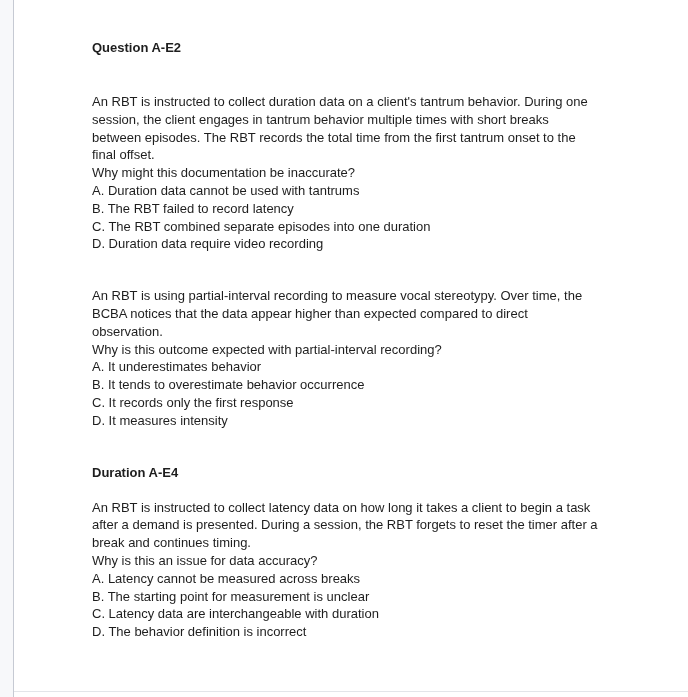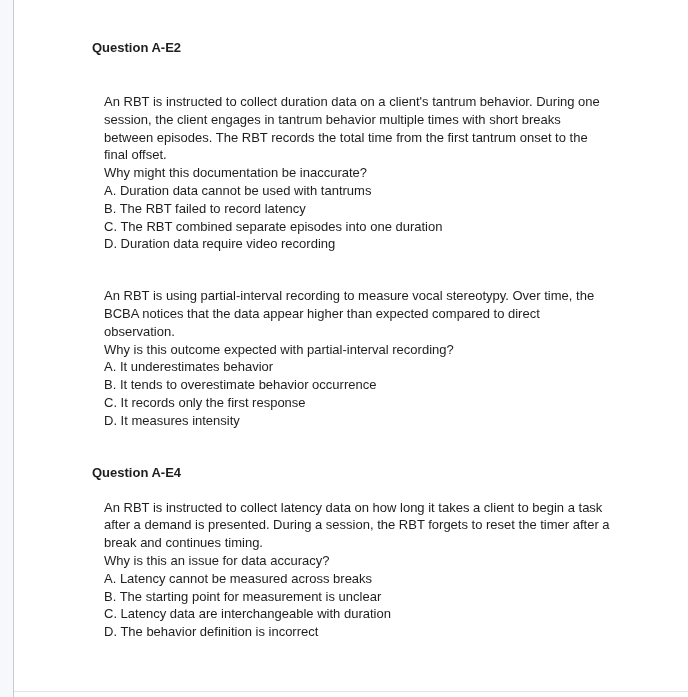--- a/index.html
+++ b/index.html
@@ -47,21 +47,21 @@
   }
   .question:first-child .question-title {
     margin-bottom: 36px;
   }
   .question + .question {
     margin-top: 34px;
   }
   .question-body {
     font-size: 13px;
     line-height: 17.8px;
-    margin: 12px;
+    margin: 0;
     max-width: 530px;
     white-space: pre-line;
   }
 </style>
 </head>
 <body>
 
 <div class="page">
   <div class="left-gutter"></div>
   <div class="content">
@@ -84,21 +84,21 @@
 BCBA notices that the data appear higher than expected compared to direct
 observation.
 Why is this outcome expected with partial-interval recording?
 A. It underestimates behavior
 B. It tends to overestimate behavior occurrence
 C. It records only the first response
 D. It measures intensity</p>
     </section>
 
     <section class="question">
-      <h3 class="question-title">Question A-E4</h3>
+      <h3 class="question-title">Duration A-E4</h3>
       <p class="question-body">An RBT is instructed to collect latency data on how long it takes a client to begin a task
 after a demand is presented. During a session, the RBT forgets to reset the timer after a
 break and continues timing.
 Why is this an issue for data accuracy?
 A. Latency cannot be measured across breaks
 B. The starting point for measurement is unclear
 C. Latency data are interchangeable with duration
 D. The behavior definition is incorrect</p>
     </section>
 

